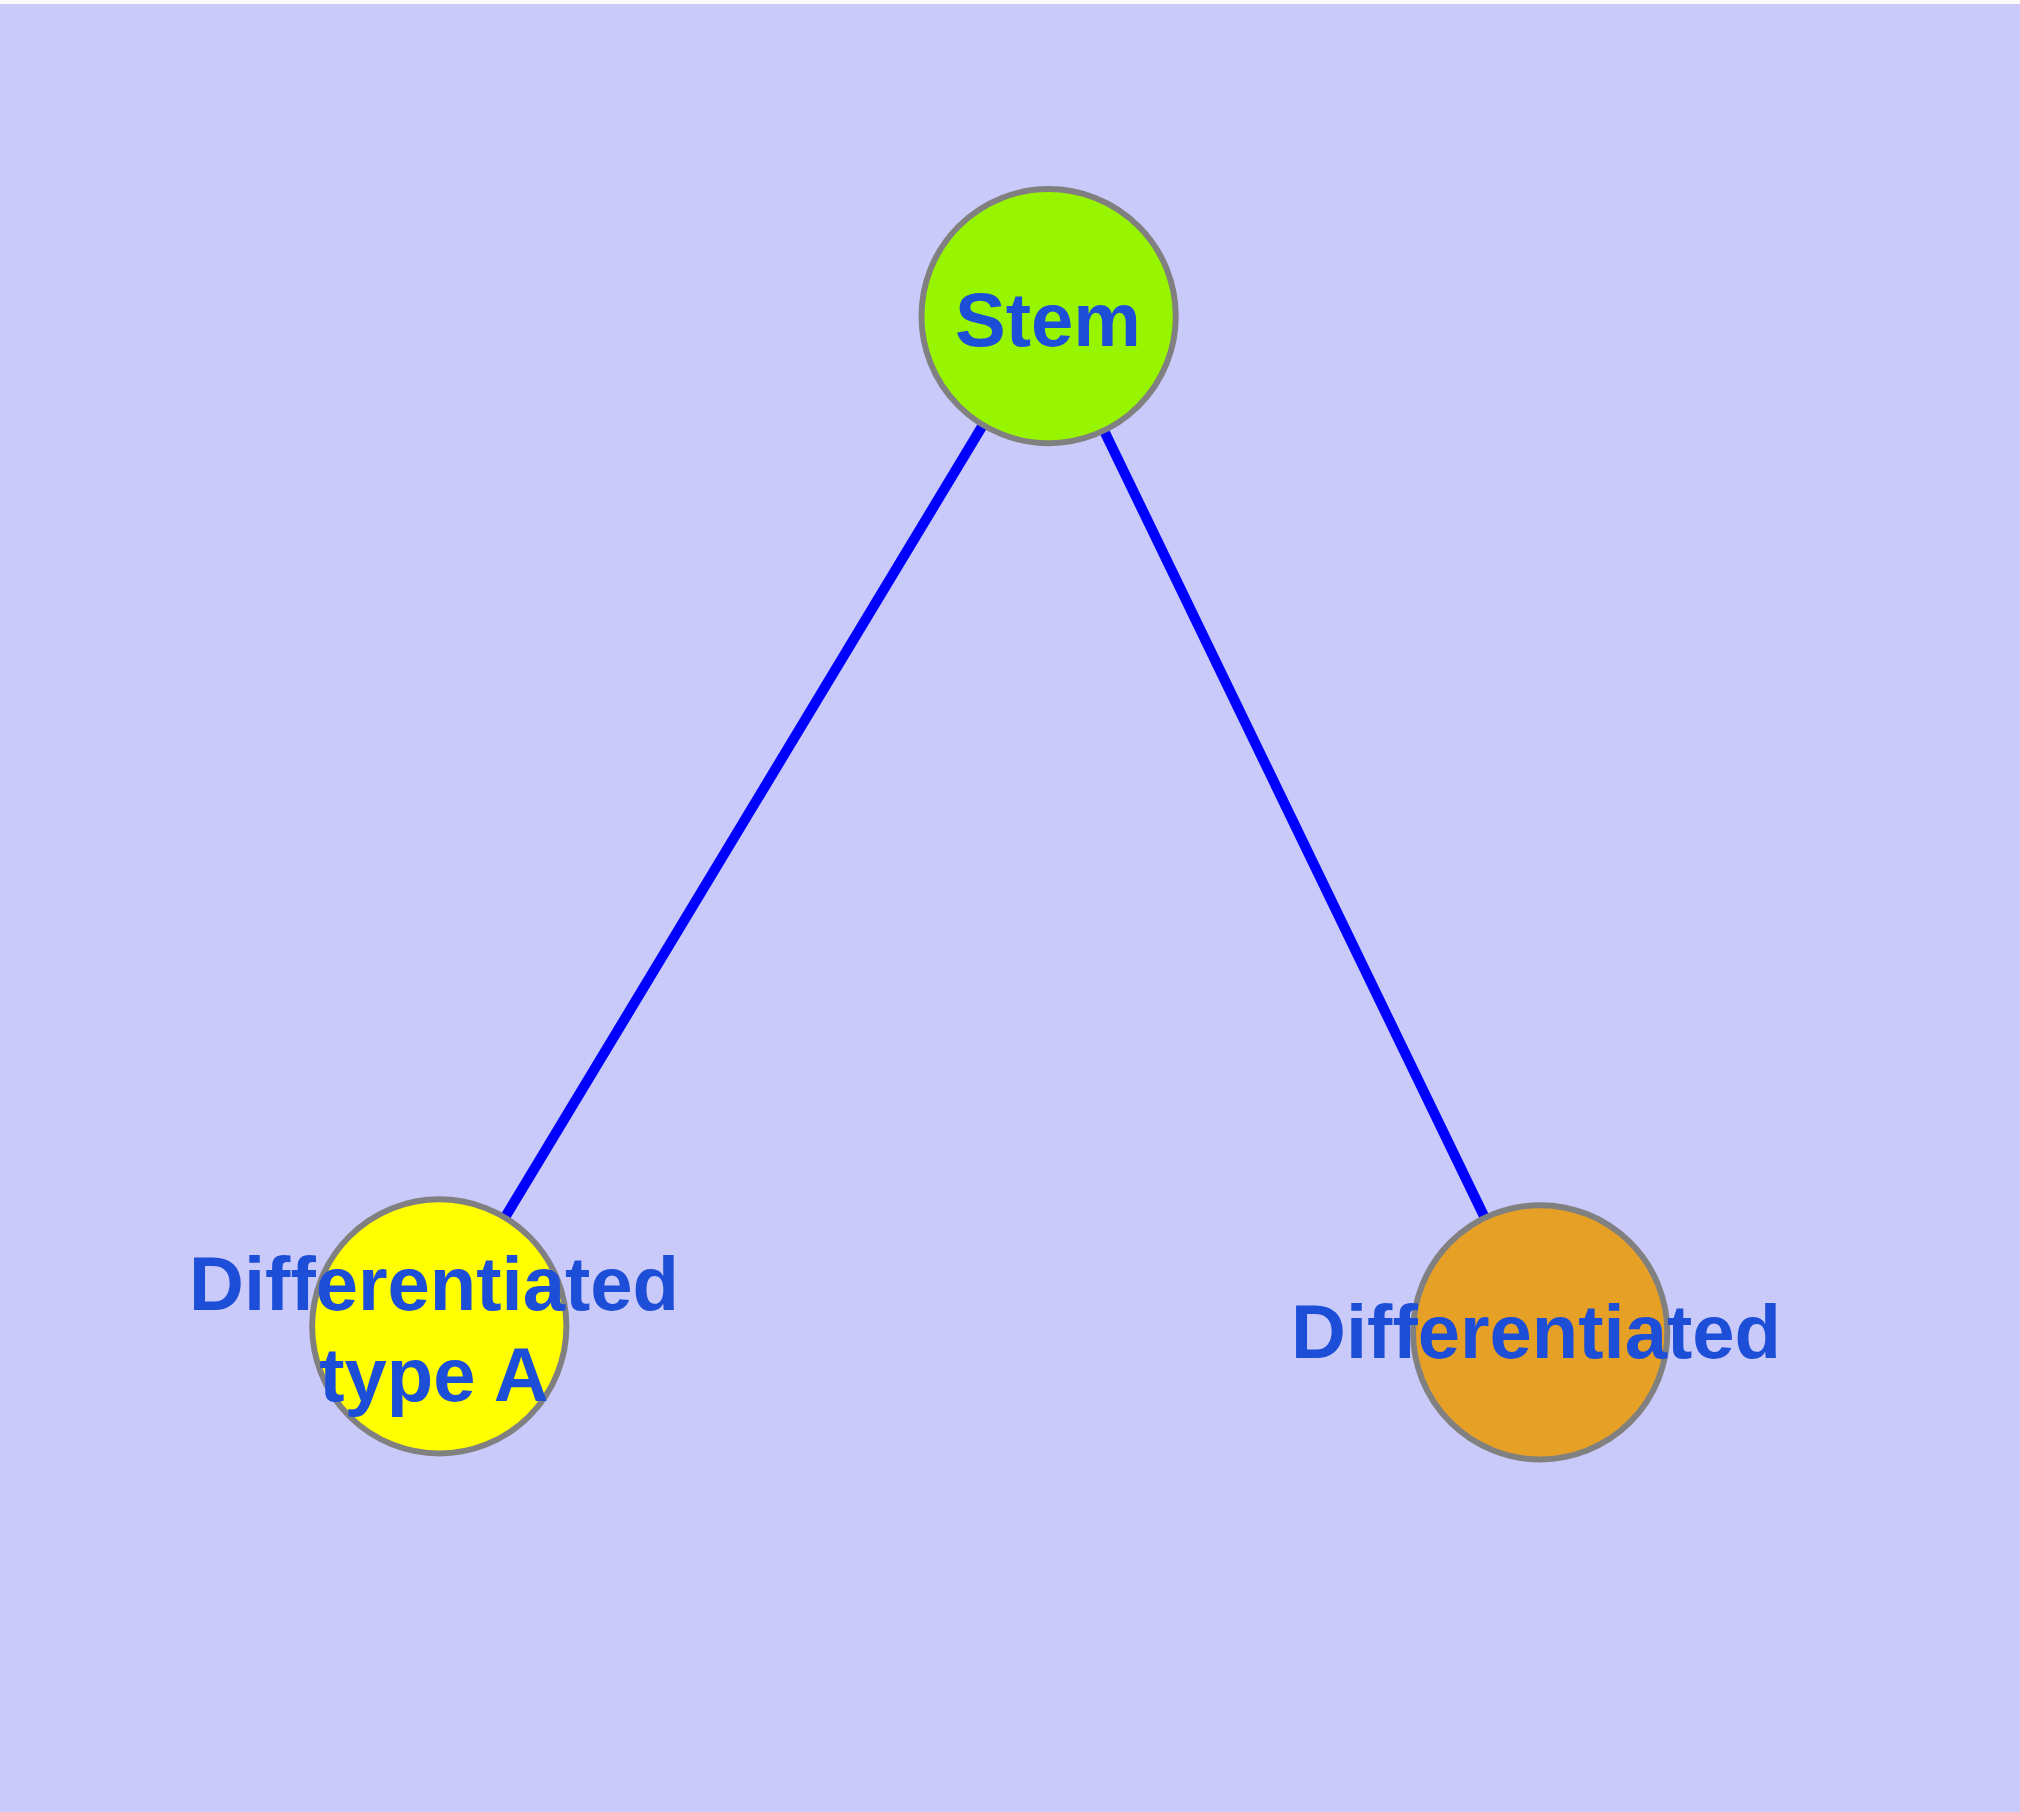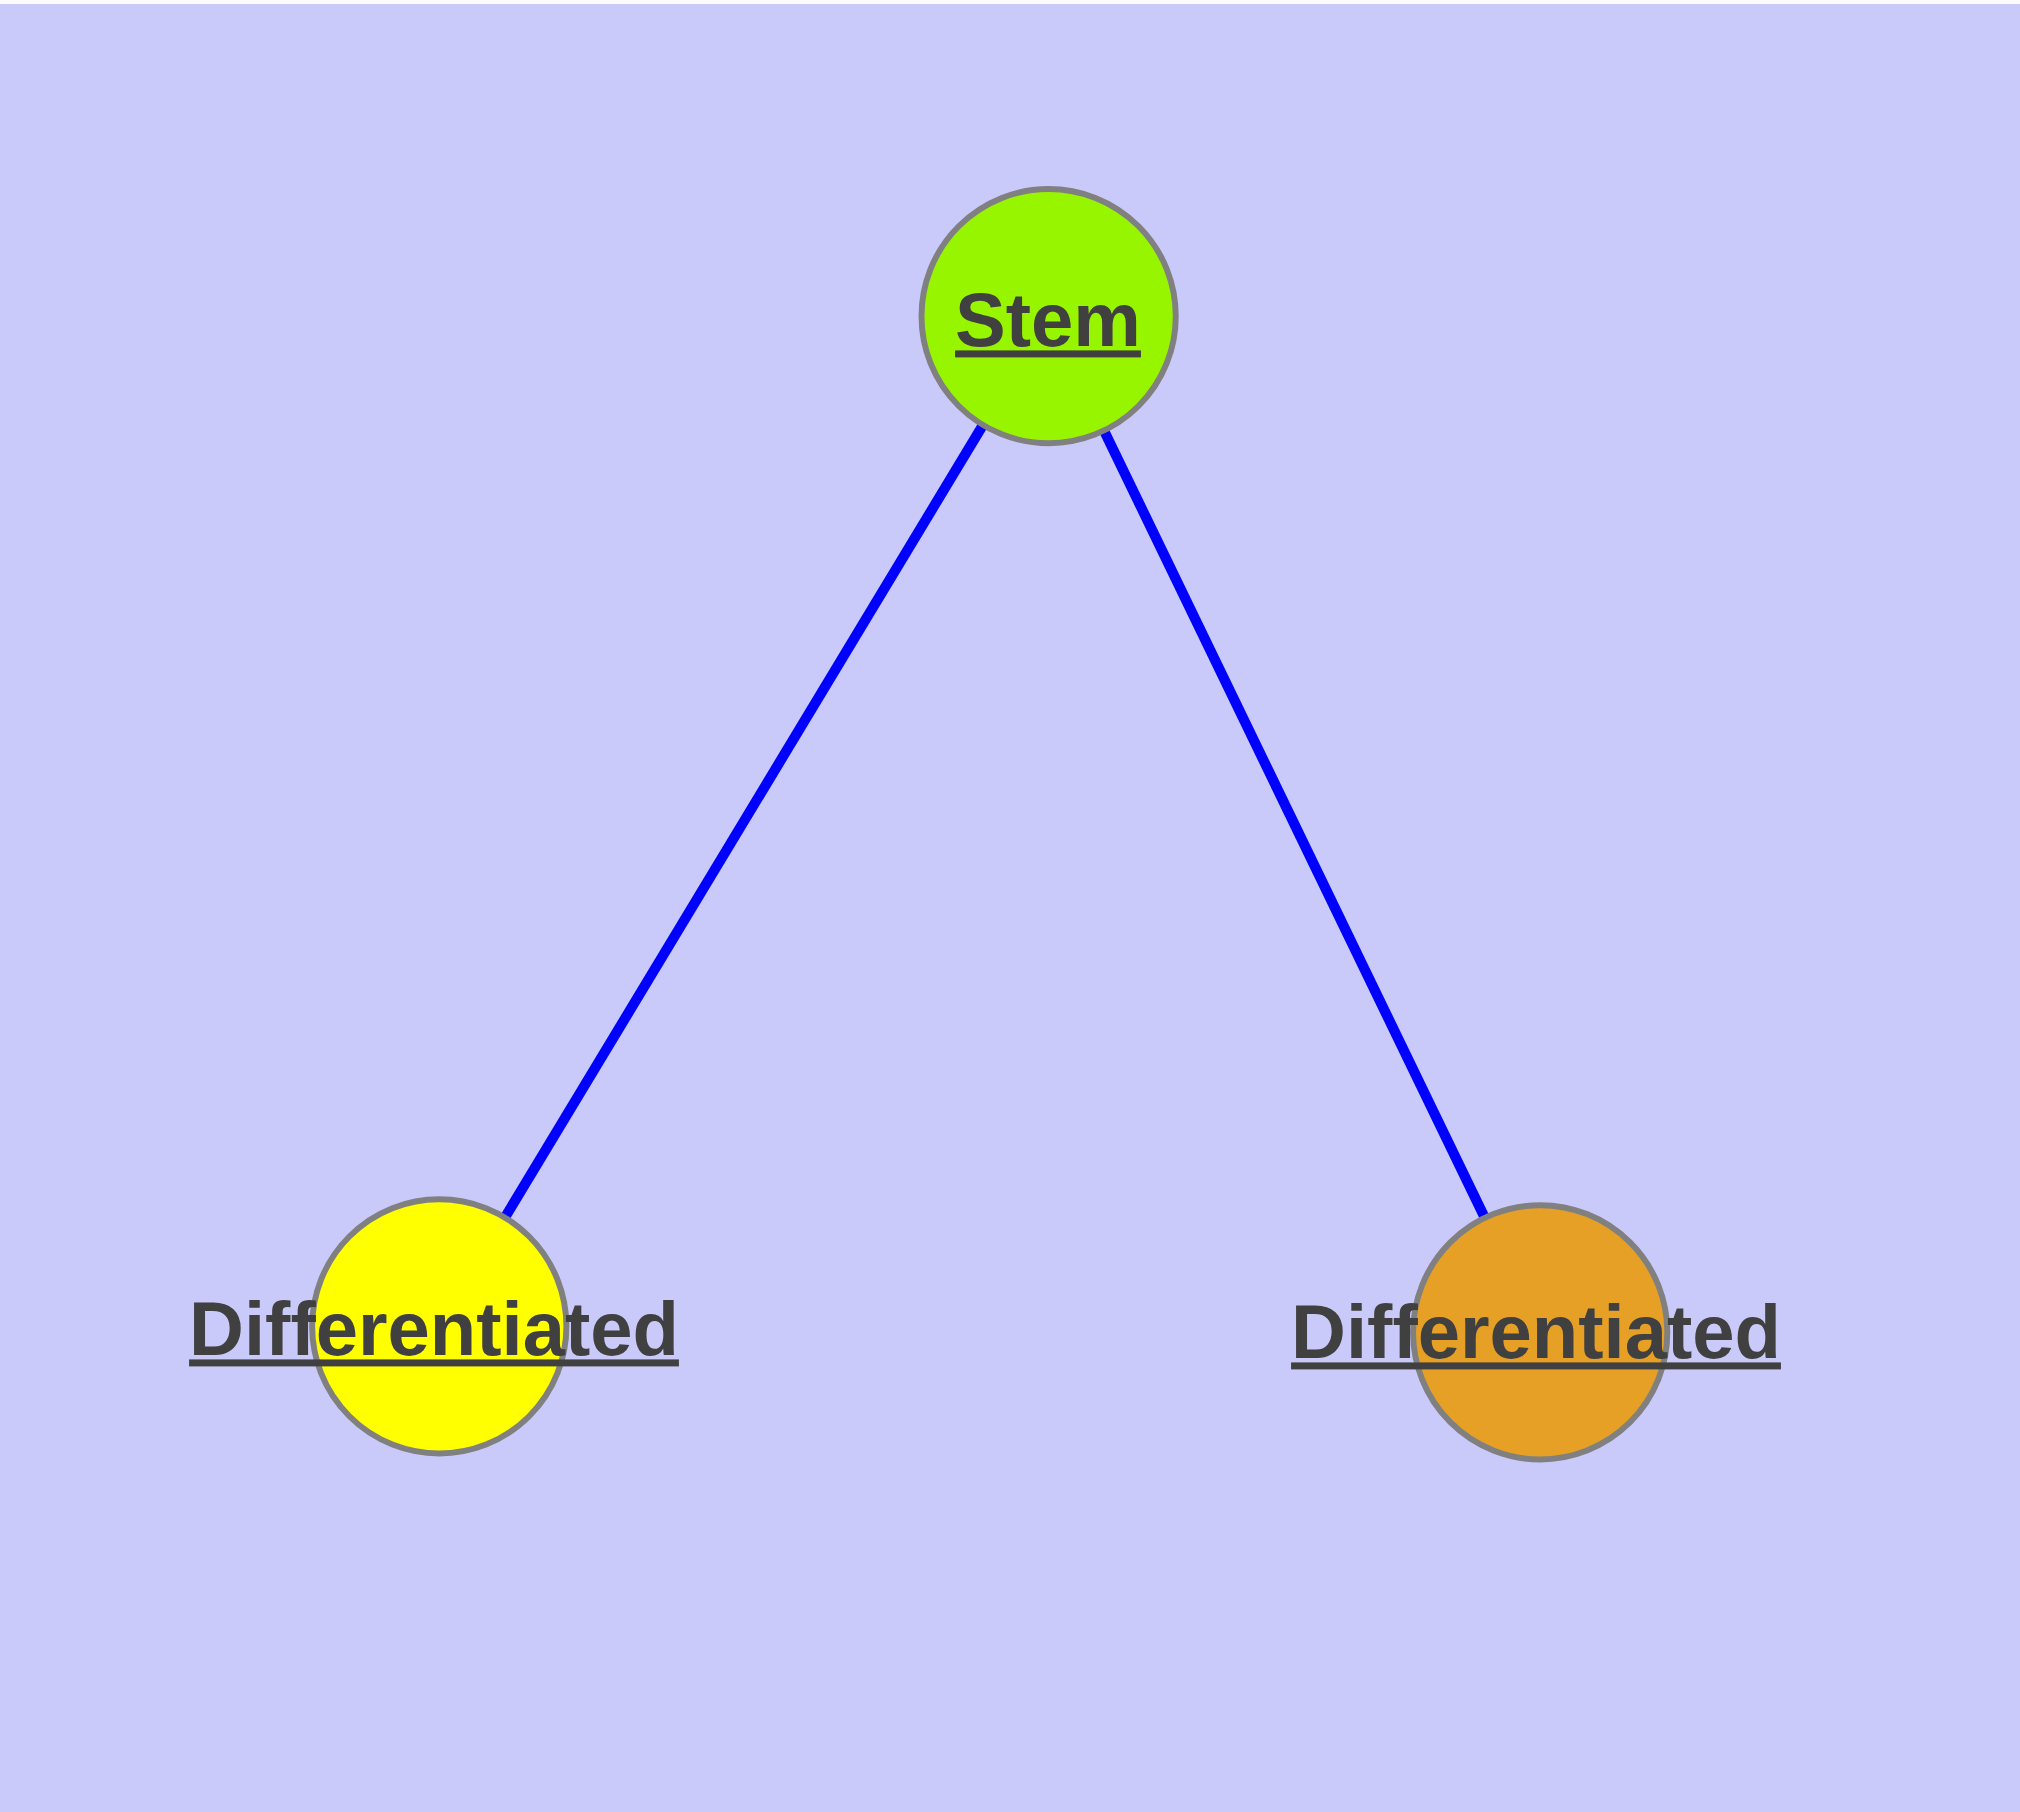--- a/index.html
+++ b/index.html
@@ -35,26 +35,25 @@
     fill: none;
   }
   .node-circle {
     stroke: var(--node-border);
     stroke-width: 7;
   }
   .node-label {
     position: absolute;
     transform: translate(-50%, -50%);
     text-align: center;
-    color: #404040;
+    color: #1d4ed8;
     font-weight: bold;
     font-size: 76px;
     line-height: 1.2;
     white-space: nowrap;
-    text-decoration: underline;
   }
   .node-label .line { display: block; }
   #label-stem   { left: 1048px; top: 320px;  }
   #label-type-a { left: 434px;  top: 1329px; }
   #label-type-b { left: 1536px; top: 1332px; }
 </style>
 </head>
 <body>
 
 <div class="canvas">
@@ -68,20 +67,21 @@
     <circle class="node-circle" cx="518" cy="1565" r="150" fill="#FFFF00"></circle>
     <circle class="node-circle" cx="1817" cy="1572" r="150" fill="#E7A026"></circle>
   </svg>
 
   <div class="node-label" id="label-stem">
     <span class="line">Stem</span>
   </div>
 
   <div class="node-label" id="label-type-a">
     <span class="line">Differentiated</span>
+    <span class="line">type A</span>
   </div>
 
   <div class="node-label" id="label-type-b">
     <span class="line">Differentiated</span>
   </div>
 
   <div class="top-strip"></div>
 </div>
 
 

